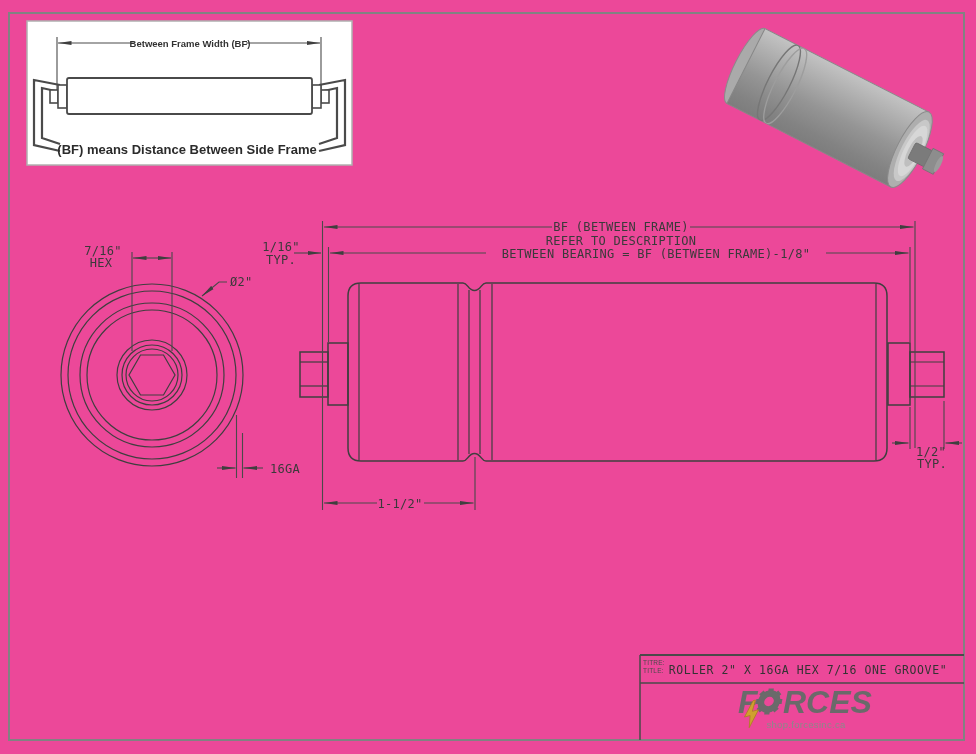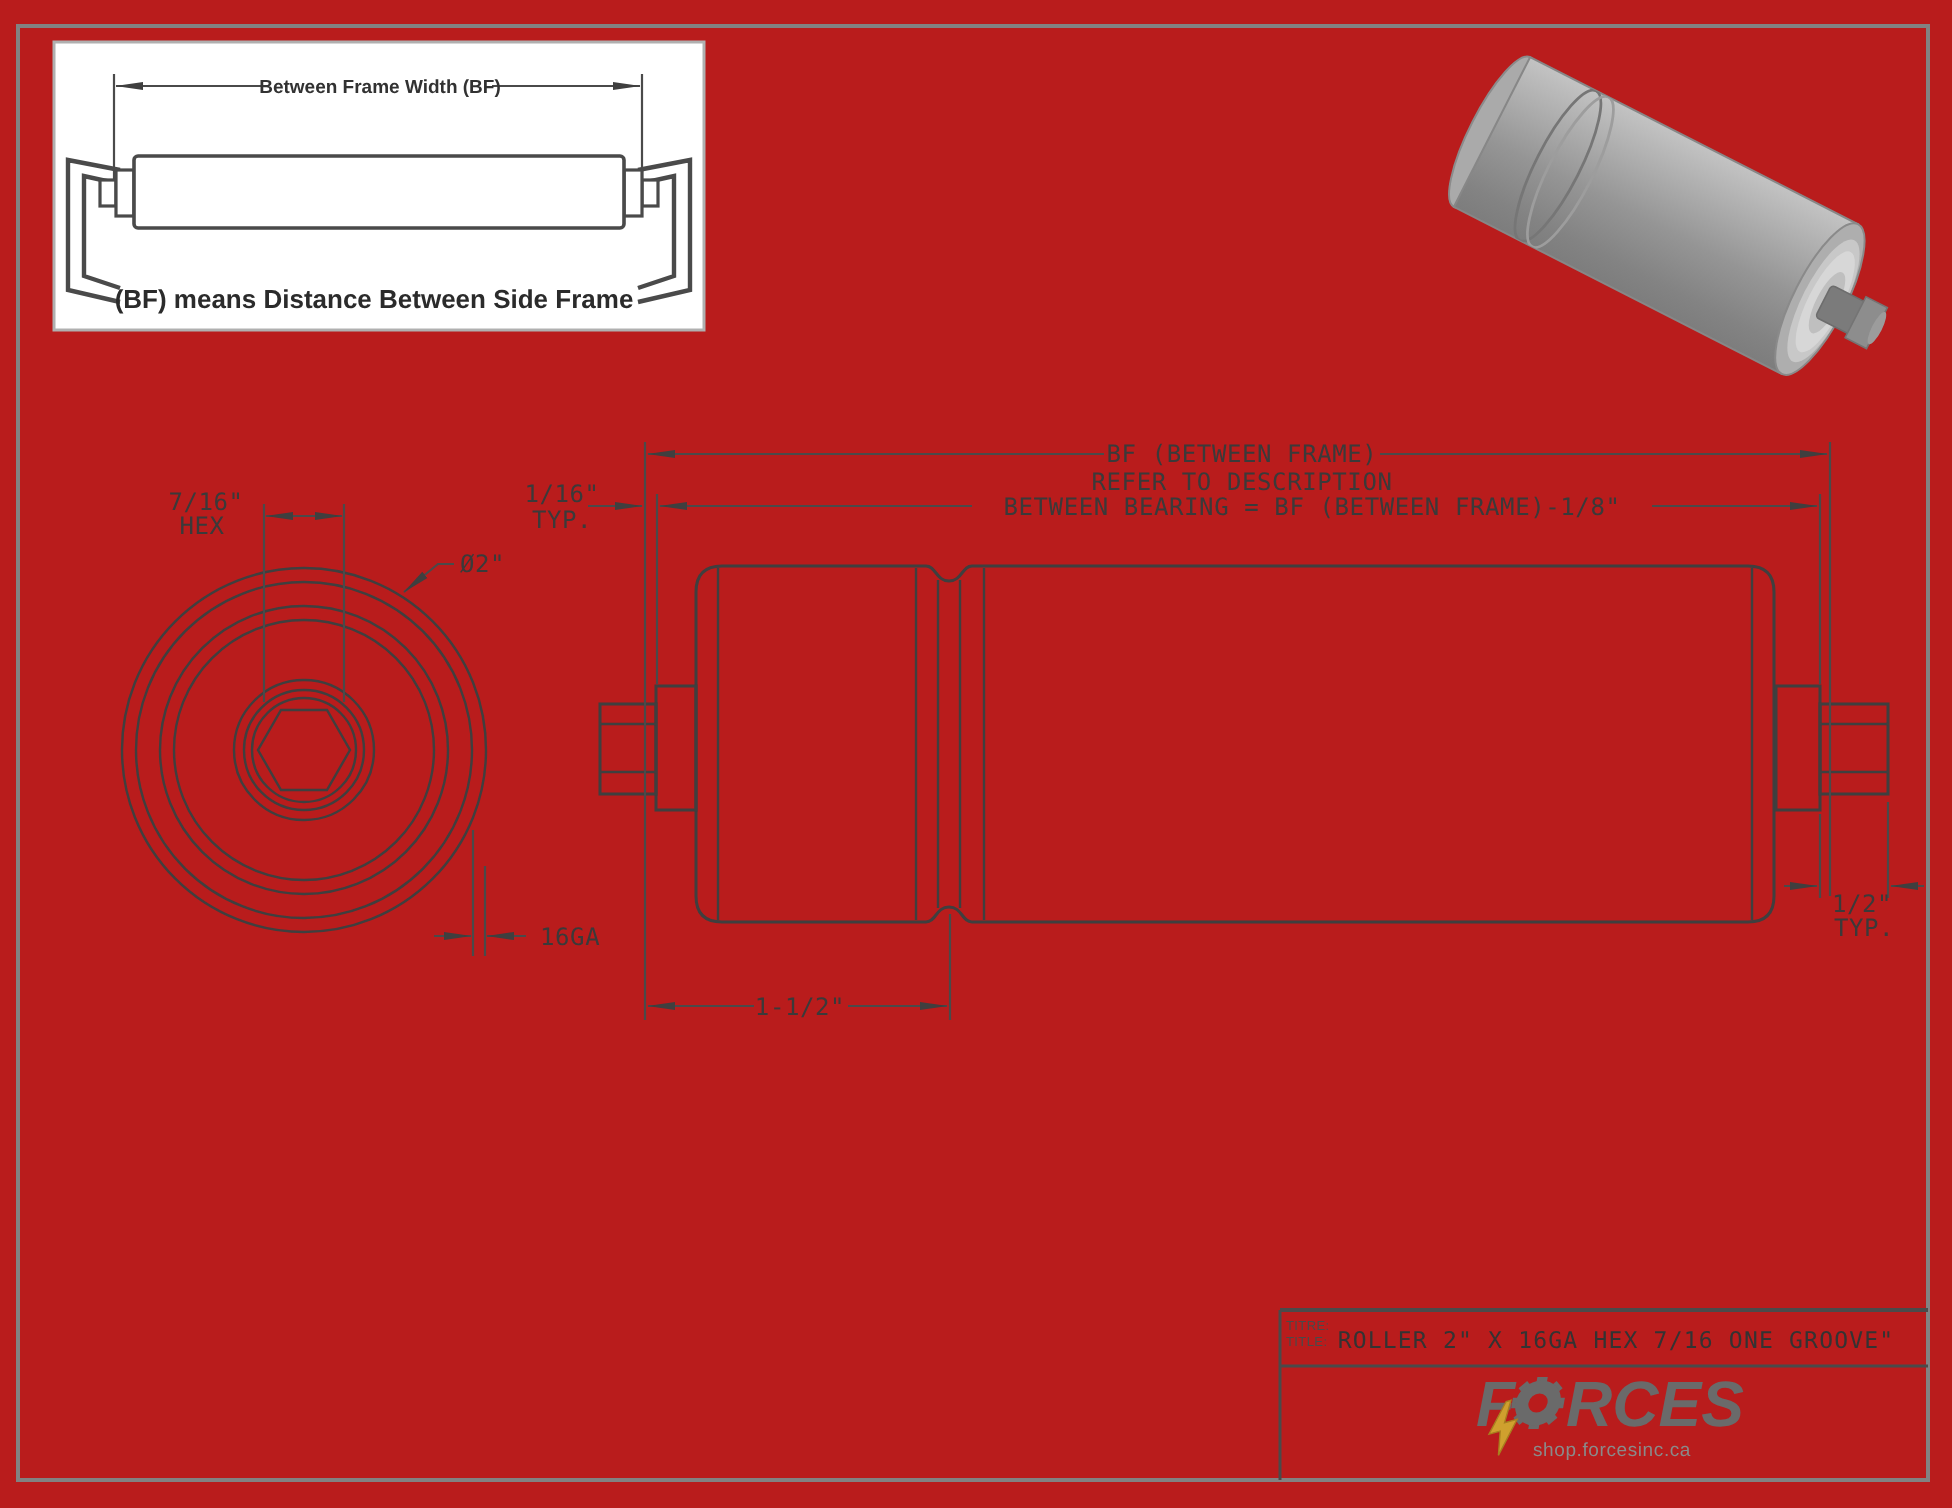--- a/index.html
+++ b/index.html
@@ -1,16 +1,16 @@
 <!DOCTYPE html>
 <html><head>
 <meta charset="utf-8">
 <style>
   html,body{margin:0;padding:0;background:#ffffff;}
-  #stage{position:relative;width:976px;height:754px;background:#b91c1c;overflow:hidden;
+  #stage{position:relative;width:976px;height:754px;background:#ec4899;overflow:hidden;
          font-family:"Liberation Sans",sans-serif;}
   svg{position:absolute;left:0;top:0;}
   .cad{font-family:"DejaVu Sans Mono",monospace;font-size:12px;fill:#3a3a3a;letter-spacing:0.3px;}
   .cad-title{font-family:"DejaVu Sans Mono",monospace;font-size:11.5px;fill:#333;letter-spacing:0.6px;}
   .blk-label{font-family:"Liberation Sans",sans-serif;font-size:6.5px;fill:#4a4a4a;letter-spacing:0.2px;}
   .inset-dim{font-family:"Liberation Sans",sans-serif;font-weight:bold;font-size:9.5px;fill:#323232;}
   .inset-cap{font-family:"Liberation Sans",sans-serif;font-weight:bold;font-size:13px;fill:#2b2b2b;}
   .logo-txt{font-family:"Liberation Sans",sans-serif;font-weight:bold;font-style:italic;font-size:32px;}
   .site-txt{font-family:"Liberation Sans",sans-serif;font-size:9.5px;fill:#8a8a8a;letter-spacing:0.3px;}
   .oline{stroke:#3f3f3f;stroke-width:1.5;fill:none;}

